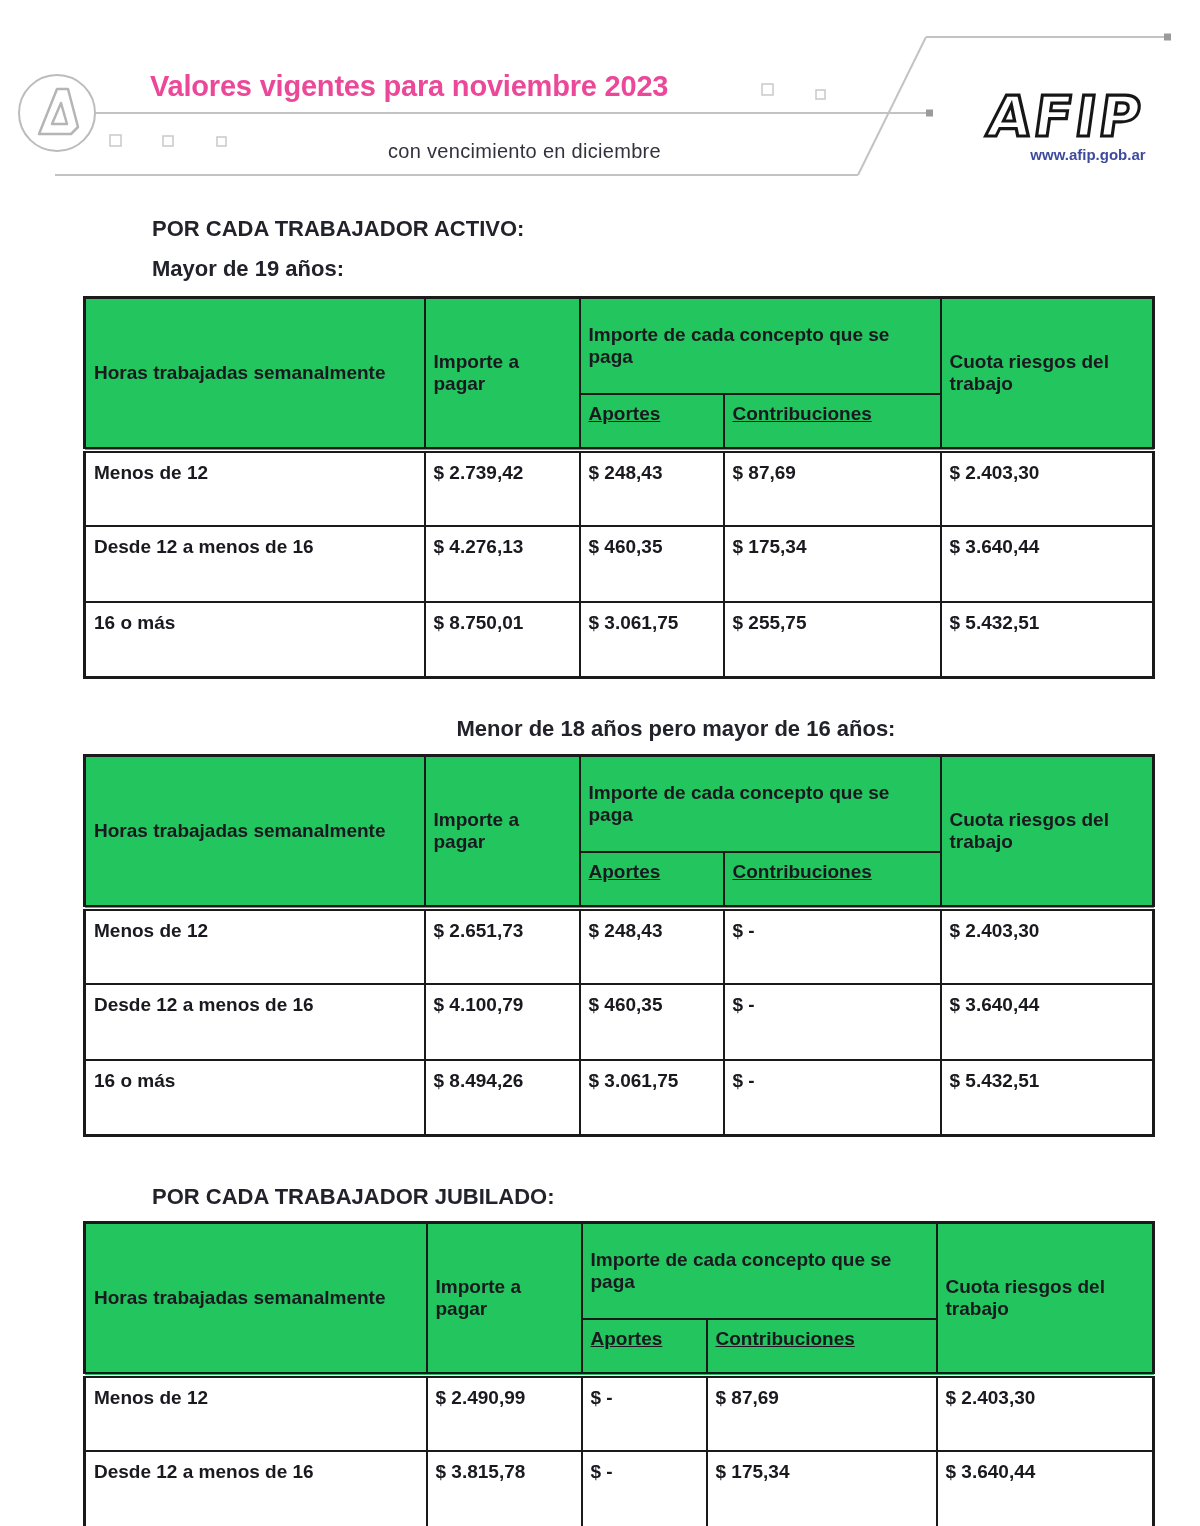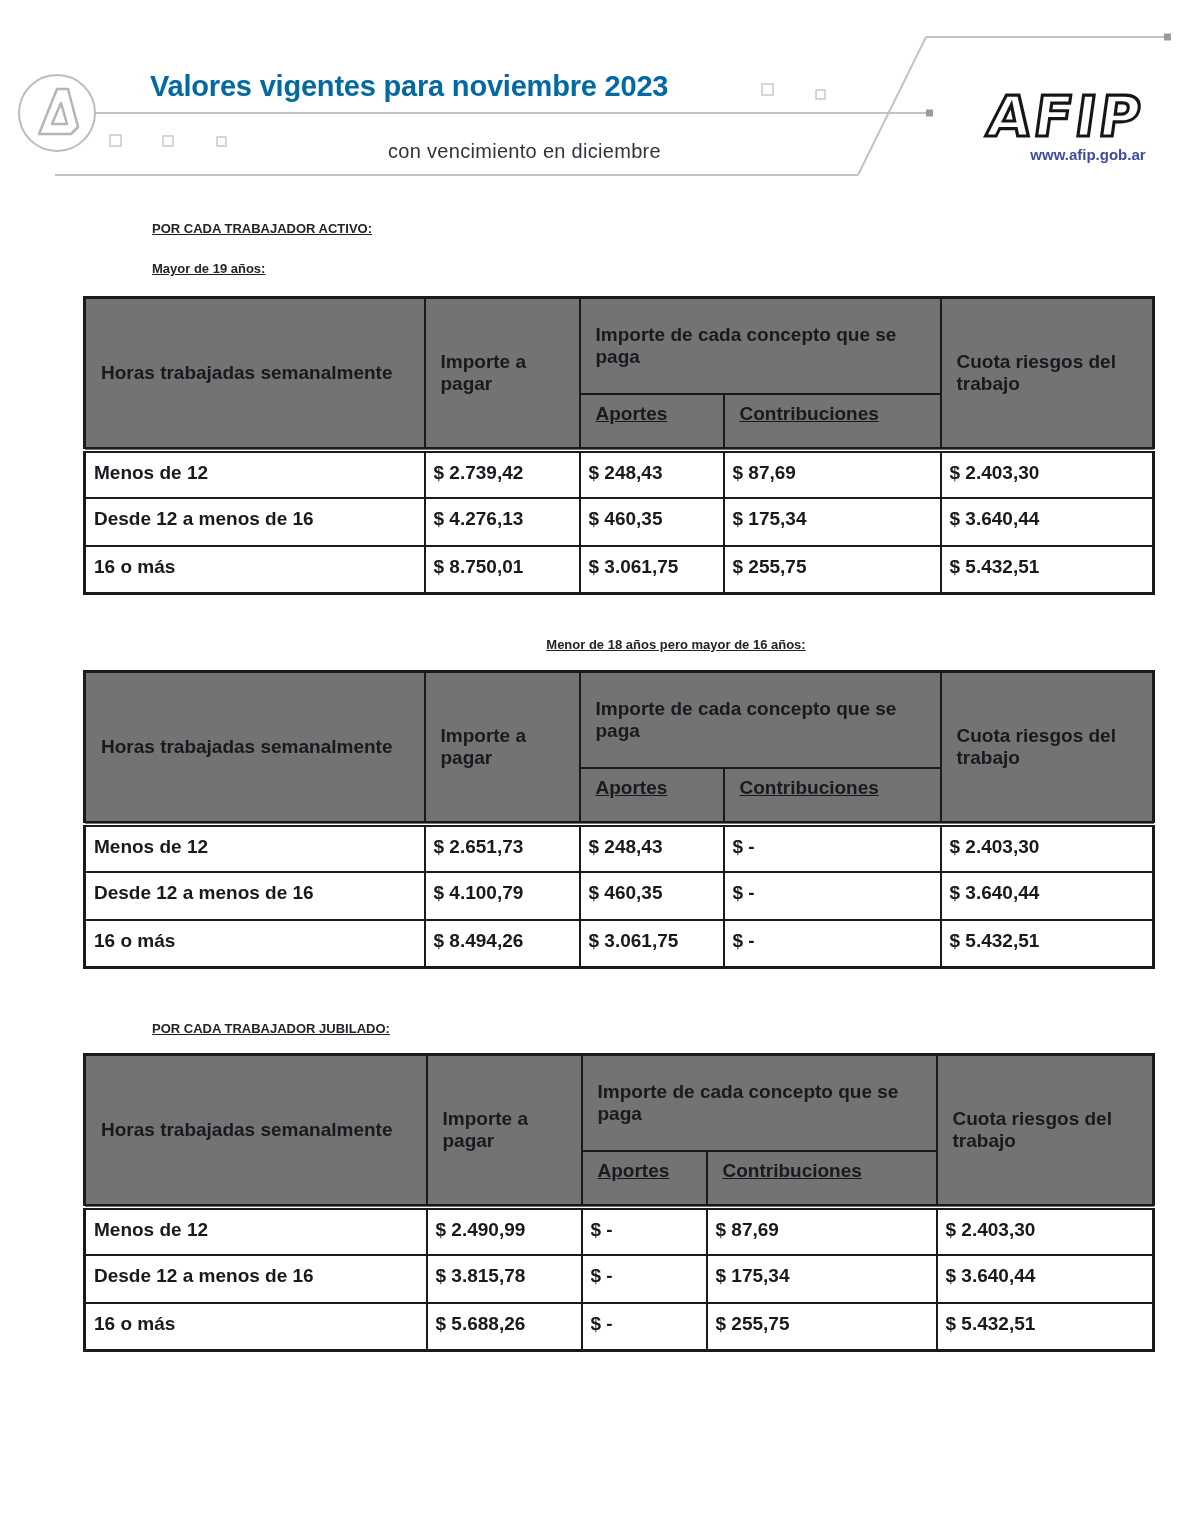--- a/index.html
+++ b/index.html
@@ -11,63 +11,62 @@
     color: #1d1d25;
     overflow: hidden;
     position: relative;
   }
 
   
   .header { position: relative; height: 205px; }
   .decor-svg { position: absolute; top: 0; left: 0; }
   .page-title {
     position: absolute; left: 150px; top: 70px;
-    font-size: 29px; font-weight: 700; color: #0369a1;
+    font-size: 29px; font-weight: 700; color: #ec4899;
     letter-spacing: -0.2px; white-space: nowrap;
   }
   .page-subtitle {
     position: absolute; left: 388px; top: 140px;
     font-size: 20px; font-weight: 400; color: #32323c;
     letter-spacing: 0.3px; white-space: nowrap;
   }
 
   
   .sec-heading {
     margin-left: 152px;
-    font-size: 13px; font-weight: 700; color: #22222b;
+    font-size: 22px; font-weight: 700; color: #22222b;
     line-height: 24px;
-    text-decoration: underline;
   }
   .h-first   { margin-top: 12px; }
   .h-sub     { margin-top: 16px; margin-bottom: 15px; }
   .h-sec2    { margin-top: 38px; margin-bottom: 13px; text-align: center; }
   .h-sec3    { margin-top: 48px; margin-bottom: 12px; }
 
   
   table {
     border-collapse: collapse;
     table-layout: fixed;
     width: 1069px;
     margin-left: 83px;
     font-size: 19px;
     font-weight: 700;
     color: #19191f;
   }
   table { border: 3px solid #1a1a1a; }
   th, td { border: 2px solid #1a1a1a; text-align: left; }
   th {
-    background: #737373;
-    padding: 4px 15px;
+    background: #22c55e;
+    padding: 4px 8px;
     font-weight: 700;
   }
   th.v-mid { vertical-align: middle; }
   th.v-top { vertical-align: top; padding-top: 8px; text-decoration: underline; }
   thead tr.r1 { height: 96px; }
   thead tr.r2 { height: 56px; }
-  tbody tr { height: 48px; }
+  tbody tr { height: 76px; }
   tbody tr:first-child td { border-top: 6px double #1a1a1a; }
   td { vertical-align: top; padding: 9px 6px 0 8px; }
 </style>
 </head>
 <body>
 
 <div class="header">
   <svg class="decor-svg" width="1200" height="205" viewBox="0 0 1200 205">
 
     <line x1="95" y1="113" x2="928" y2="113" stroke="#c3c3c3" stroke-width="2"></line>

